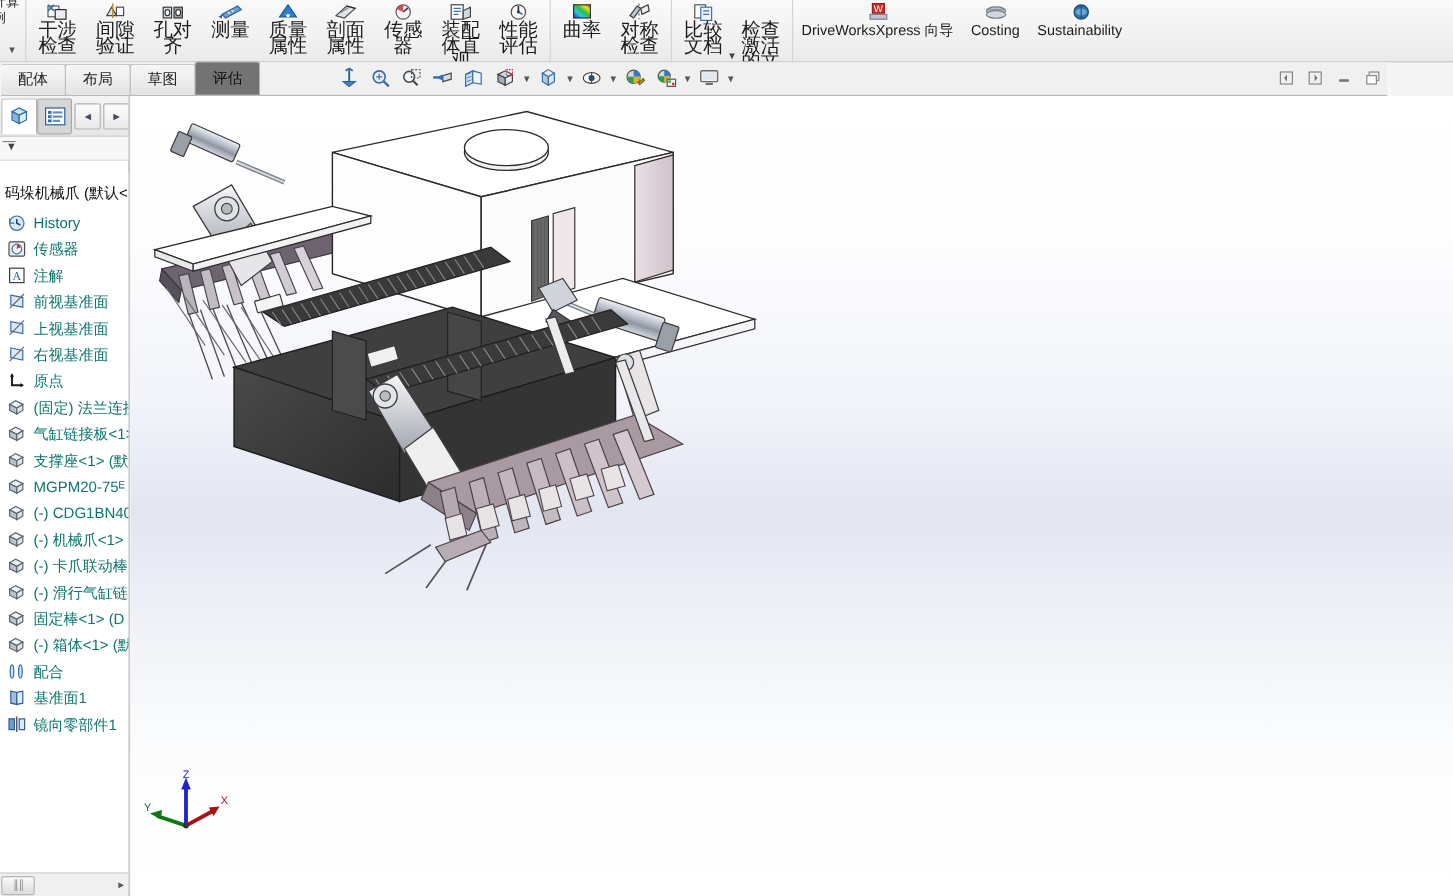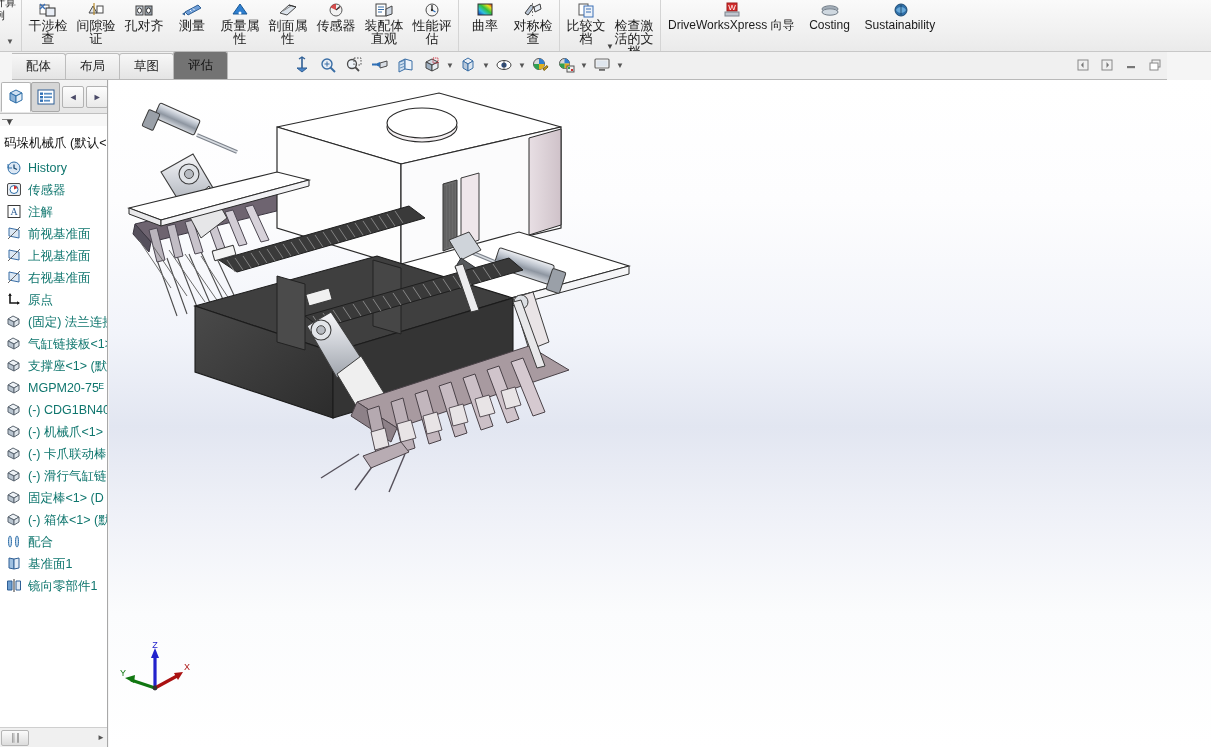--- a/index.html
+++ b/index.html
@@ -46,32 +46,32 @@
   .rgroup.withcaret { padding-bottom: 8px; }
   .rbtn {
     width: 48px; min-width: 42px;
     display: flex; flex-direction: column; align-items: center;
     padding: 1px 2px 0 2px; cursor: default;
     text-align: center;
   }
   .rbtn.wide { width: auto; min-width: 60px; padding-left: 5px; padding-right: 5px; }
   .rbtn .ico { height: 18px; width: 22px; display: block; margin-bottom: 0px; }
   .rbtn .lbl {
-    font-size: 13px; color: #1b1b1b; line-height: 13px;
+    font-size: 16px; color: #1b1b1b; line-height: 13px;
     letter-spacing: 0px; white-space: normal;
   }
   .rbtn.wide .lbl { white-space: nowrap; font-size: 12px; }
   .grpcaret {
     position: absolute; bottom: 1px; left: 50%; transform: translateX(-50%);
     font-size: 8px; color: #444; line-height: 8px;
   }
 
   
   #tabstrip {
-    position: absolute; left: 12px; top: 52px; width: 1155px; height: 28px;
+    position: absolute; left: 1px; top: 52px; width: 1155px; height: 28px;
     background: #f0f0f0;
     border-bottom: 1px solid #b9b9b9;
     display: flex; align-items: flex-end;
   }
   .cmdtab {
     height: 26px; line-height: 25px;
     padding: 0 14px; margin: 0;
     font-size: 12.5px; color: #222;
     background: linear-gradient(to bottom,#f7f7f7,#e4e4e4);
     border: 1px solid #bdbdbd; border-bottom: none;
@@ -134,21 +134,21 @@
   }
   #panelsub {
     height: 20px; width: 108px; background: #f7f7f7;
     border-bottom: 1px solid #d8d8d8;
     position: relative;
   }
   #panelsub .dash { position:absolute; left:2px; top:-2px; font-size:11px; color:#666; }
   #panelsub .caret { position: absolute; left: 5px; top: 3px; font-size: 9px; color: #444; }
 
   #treewrap {
-    position: absolute; left: 0; top: 46px; width: 108px; height: 586px;
+    position: absolute; left: 0; top: 64px; width: 108px; height: 586px;
     overflow: hidden; background: #fff;
   }
   #treeroot {
     font-size: 12px; color: #111; padding: 6px 0 0 2px;
     white-space: nowrap;
   }
   .troot { padding: 3px 0 5px 2px; font-size: 12.5px; color: #111; }
   .titem {
     height: 22px; display: flex; align-items: center;
     padding-left: 4px; white-space: nowrap; cursor: default;

